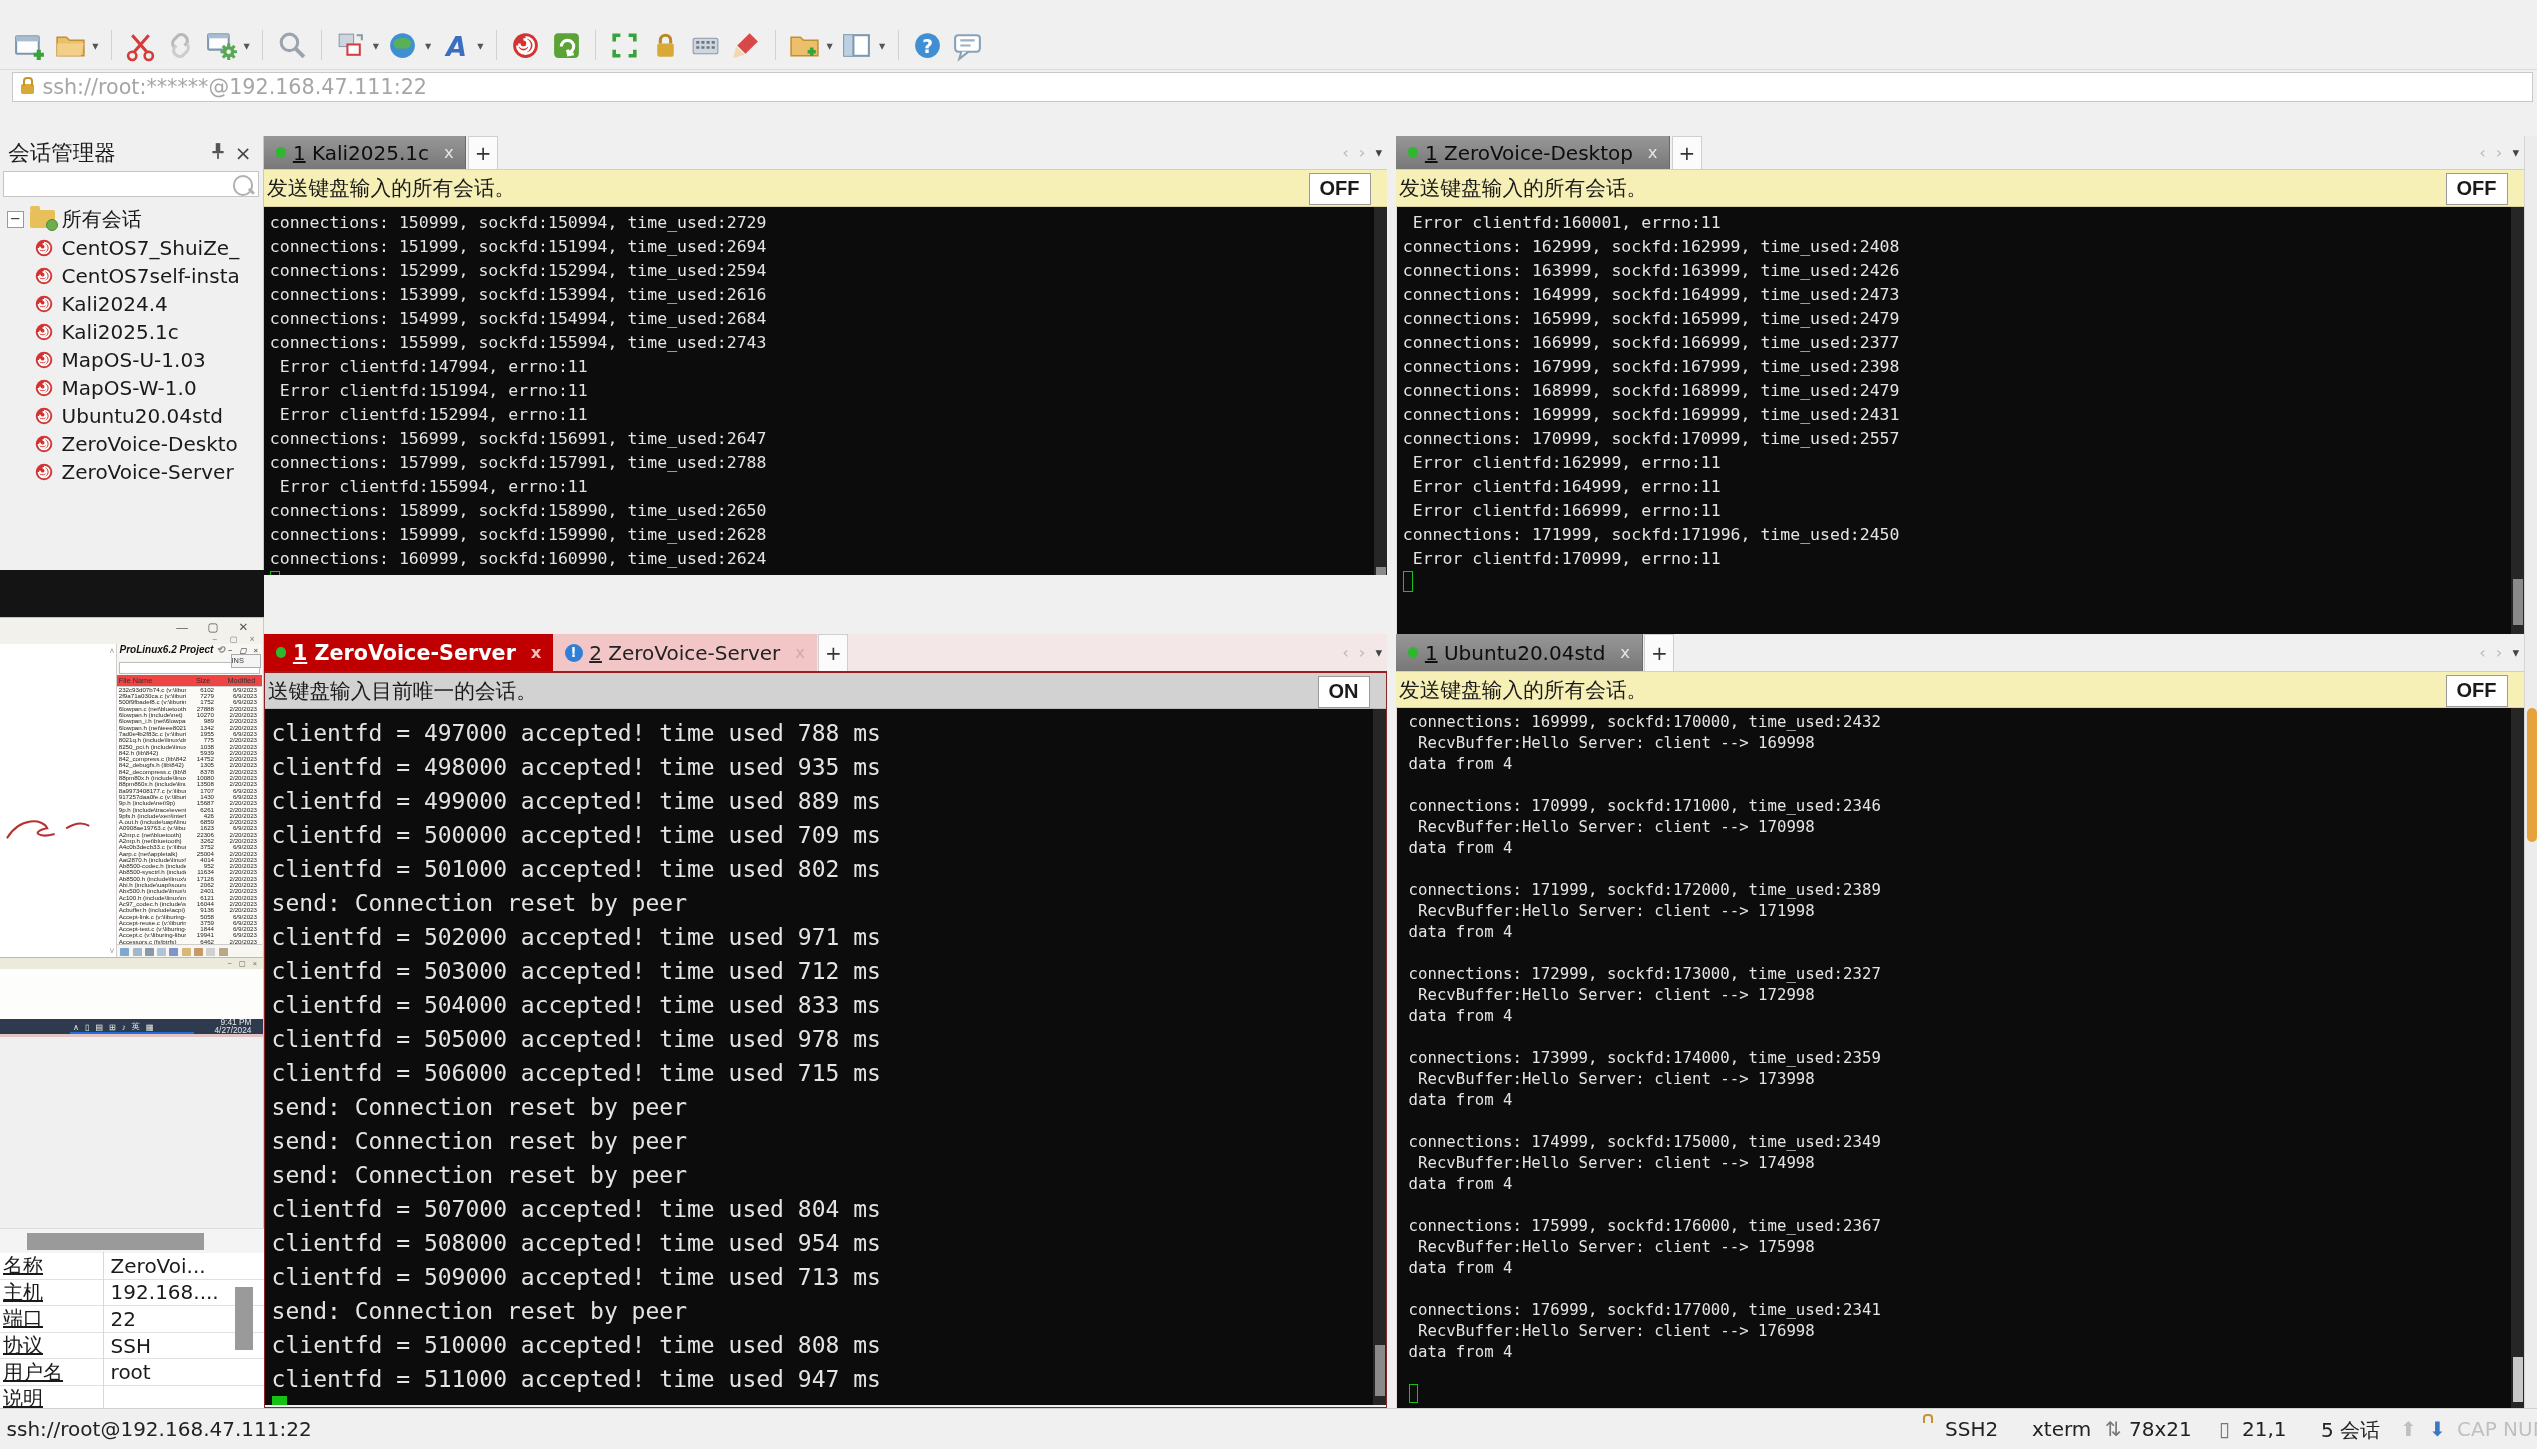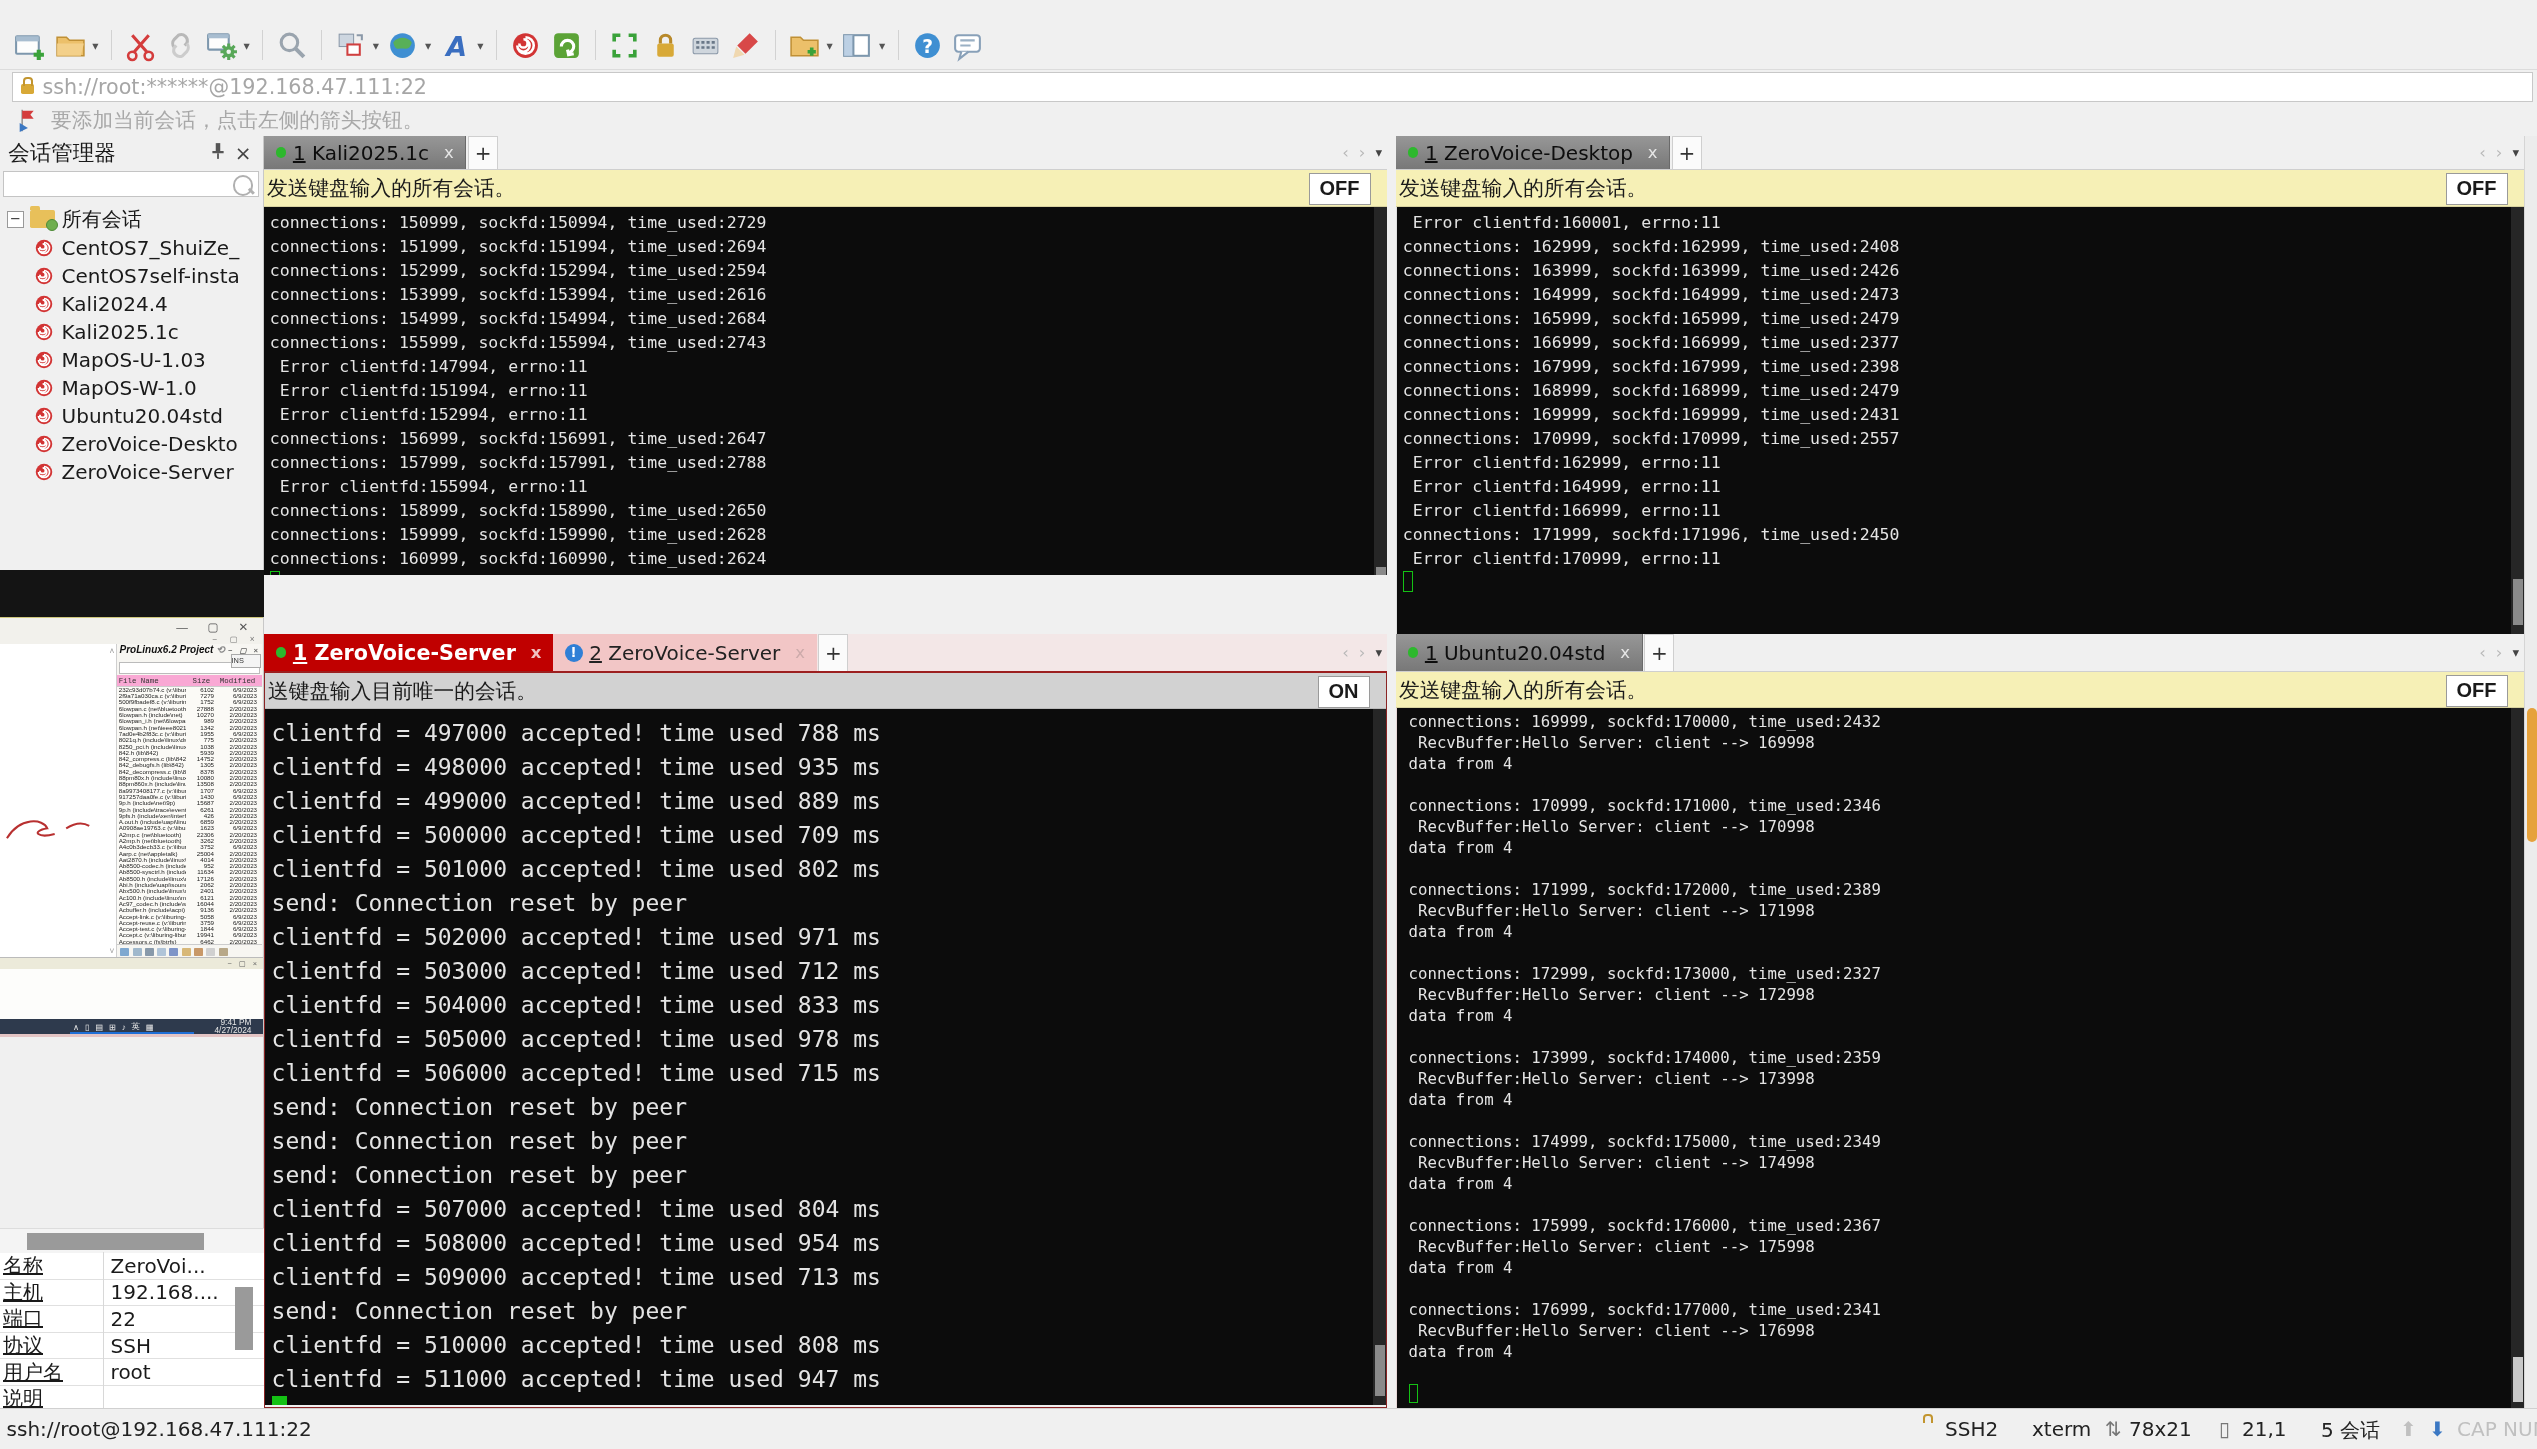--- a/index.html
+++ b/index.html
@@ -60,22 +60,22 @@
   .bg-canvas{position:absolute;left:0;top:26.4px;width:116px;height:313px;background:#fff;border-right:0.8px solid #cfcfcf;}
   .bg-canvas .upar{position:absolute;right:1.7px;top:1.7px;color:#999;font-size:8.3px;}
   .bg-canvas .dnar{position:absolute;right:1.7px;bottom:1.7px;color:#999;font-size:8.3px;}
   .filepanel{position:absolute;left:117px;top:26.4px;width:145px;height:313px;background:#f7f6f2;}
   .fp-title{height:16.5px;font-size:10px;font-weight:bold;font-style:italic;color:#111;padding-left:2.5px;
             white-space:nowrap;overflow:hidden;}
   .fp-logo{color:#8a8a8a;font-weight:bold;}
   .fp-ctl{position:absolute;right:1.7px;top:1.7px;font-size:7.4px;color:#666;letter-spacing:2.5px;}
   .fp-combo{height:10.7px;background:#fff;border:0.8px solid #bbb;margin:0.8px 1.7px;position:relative;}
   .fp-combo::after{content:"˅";position:absolute;right:1.7px;top:-0.8px;font-size:7.4px;color:#777;}
-  .fp-head{display:flex;height:10.7px;font-size:7.4px;color:#333;background:#f9a8d4;border-bottom:0.8px solid #ccc;
-           align-items:center;padding:0 1.7px;font-family:Liberation Mono, monospace;}
+  .fp-head{display:flex;height:10.7px;font-size:7.4px;color:#333;background:#ef4444;border-bottom:0.8px solid #ccc;
+           align-items:center;padding:0 1.7px;}
   .fh-name{flex:1;} .fh-size{width:30px;text-align:right;} .fh-mod{width:45px;text-align:right;padding-right:5px;}
   .fp-rows{height:257px;overflow:hidden;background:#fbfaf6;}
   .file-row{display:flex;font-size:6.2px;line-height:6.3px;color:#222;padding:0 1.7px;white-space:nowrap;}
   .file-row .fname{flex:1;overflow:hidden;} .file-row .fsize{width:28px;text-align:right;flex:none;}
   .file-row .fdate{width:43px;text-align:right;flex:none;padding-right:3.3px;}
   .fp-tools{height:14px;display:flex;gap:3.3px;align-items:center;padding-left:3.3px;border-top:0.8px solid #ccc;}
   .chip{width:9px;height:8.3px;border-radius:0.8px;}
   .panel2bar{position:absolute;left:0;top:339px;width:263px;height:11.6px;background:#eceada;border-top:0.8px solid #bbb;}
   .panel2bar span{position:absolute;right:3.3px;top:0.8px;font-size:7.4px;color:#666;letter-spacing:2.5px;}
   .bg-white2{position:absolute;left:0;top:351px;width:263px;height:50px;background:#fdfdfb;}
@@ -257,28 +257,20 @@
         </svg></span>
   </div>
 
   <div class="addrrow">
     <div class="addr-input">
       <span class="mlock"></span>
       <span class="addr-text">ssh://root:******@192.168.47.111:22</span>
     </div>
   </div>
 
-  <div class="inforow">
-    <svg class="flagicon" viewBox="0 0 26 28">
-        <path d="M5 1v26" stroke="#999" stroke-width="2"></path>
-        <path d="M5 2h14l-4 5 4 5H5z" fill="#d43c3c"></path>
-        <path d="M2 17l10 6-10 5z" fill="#3b78c3"></path>
-      </svg>
-    <span class="info-text">要添加当前会话，点击左侧的箭头按钮。</span>
-  </div>
 
   <div class="sidebar">
     <div class="sm-header">
       <span class="sm-title">会话管理器</span>
       <span class="sm-pin"><svg width="18" height="18" viewBox="0 0 16 16">
             <rect x="6" y="1" width="4" height="7" fill="#555"></rect>
             <rect x="3" y="8" width="10" height="2" fill="#555"></rect>
             <rect x="7.2" y="10" width="1.6" height="5" fill="#555"></rect>
           </svg></span>
       <span class="sm-close">×</span>

